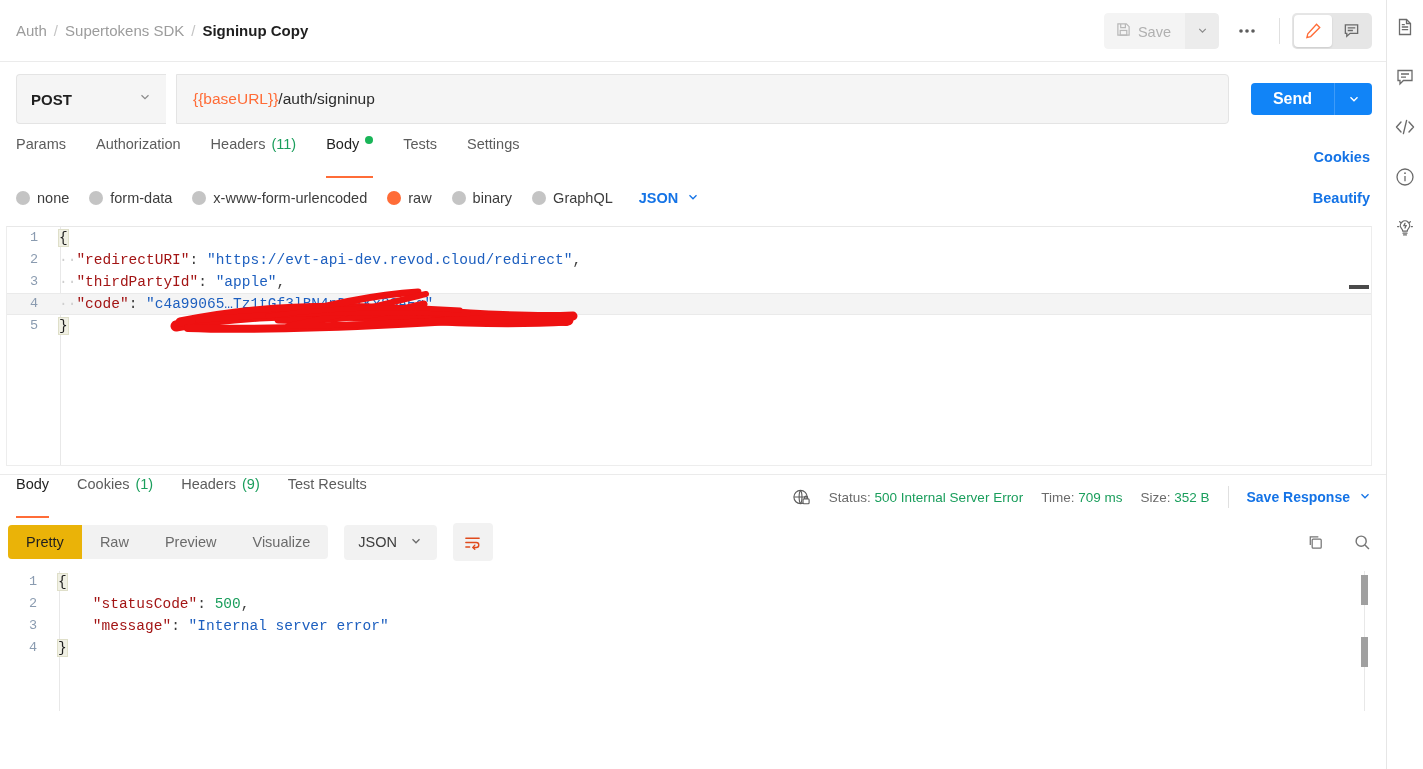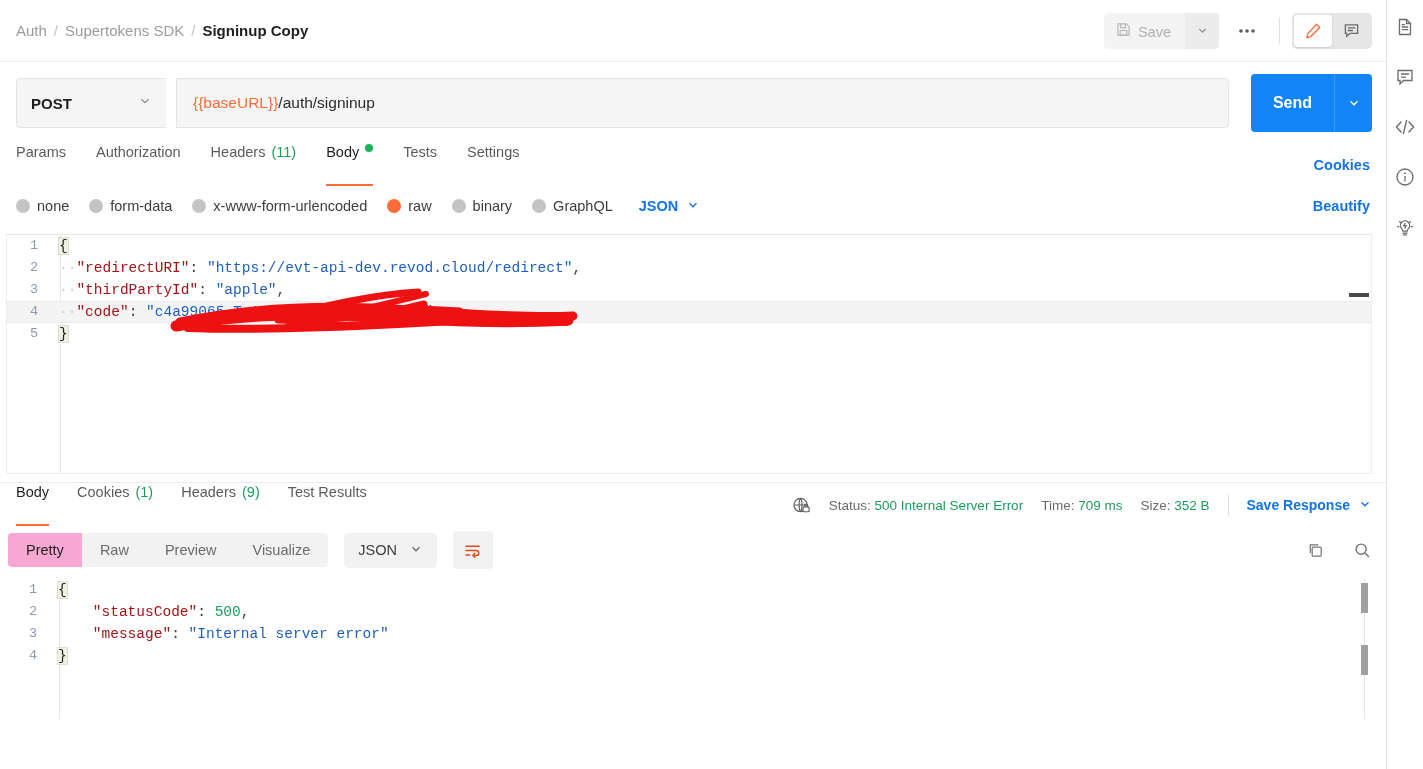--- a/index.html
+++ b/index.html
@@ -69,21 +69,21 @@
   .url-input-wrap {
     flex: 1; height: 50px; background: #f5f5f5; border: 1px solid #e4e4e4;
     border-radius: 0 4px 4px 0; display: flex; align-items: center; padding: 0 16px;
     font-family: "Liberation Sans", sans-serif; font-size: 15.5px; cursor: text;
   }
   .var-token { color: #ff6c37; }
   .url-rest { color: #2b2b2b; }
   .send-group { display: flex; margin-left: 12px; border-radius: 4px; overflow: hidden; }
   .send-btn {
     background: #1184f7; color: #fff; border: none; font-size: 16px; font-weight: 700;
-    font-family: inherit; padding: 0 22px; height: 58px; cursor: pointer;
+    font-family: inherit; padding: 0 22px; height: 32px; cursor: pointer;
   }
   .send-caret {
     background: #1184f7; border: none; border-left: 1px solid #3d9bf9; width: 38px;
     display: flex; align-items: center; justify-content: center; color: #fff; cursor: pointer;
   }
 
   
   .req-tabs { display: flex; align-items: center; padding: 0 16px; height: 42px; gap: 30px; position: relative; }
   .tab {
     font-size: 14.5px; color: #5c5c5c; cursor: pointer; height: 42px;
@@ -142,21 +142,21 @@
   .globe-icon { color: #5c5c5c; display: flex; align-items: center; }
   .save-resp { display: flex; align-items: center; gap: 8px; color: #1473e6; font-size: 14px; font-weight: 700; cursor: pointer; }
 
   
   .resp-toolbar { display: flex; align-items: center; padding: 0 14px 0 8px; height: 46px; gap: 8px; }
   .seg-group { display: flex; background: #f2f2f2; border-radius: 4px; overflow: hidden; }
   .seg {
     padding: 9px 18px; font-size: 14.5px; color: #6b6b6b; cursor: pointer; border: none;
     background: transparent; font-family: inherit;
   }
-  .seg.active { background: #f9a8d4; color: #1f1f1f; }
+  .seg.active { background: #eab308; color: #1f1f1f; }
   .fmt-select {
     display: flex; align-items: center; gap: 12px; background: #f2f2f2; border-radius: 4px;
     padding: 9px 14px; font-size: 14.5px; color: #3d3d3d; cursor: pointer; margin-left: 8px;
   }
   .wrap-btn {
     width: 40px; height: 38px; background: #f2f2f2; border-radius: 4px; border: none;
     display: flex; align-items: center; justify-content: center; color: #e04b1d; cursor: pointer; margin-left: 8px;
   }
   .toolbar-right { margin-left: auto; display: flex; align-items: center; gap: 28px; color: #757575; }
   .tb-icon { cursor: pointer; display: flex; align-items: center; }

